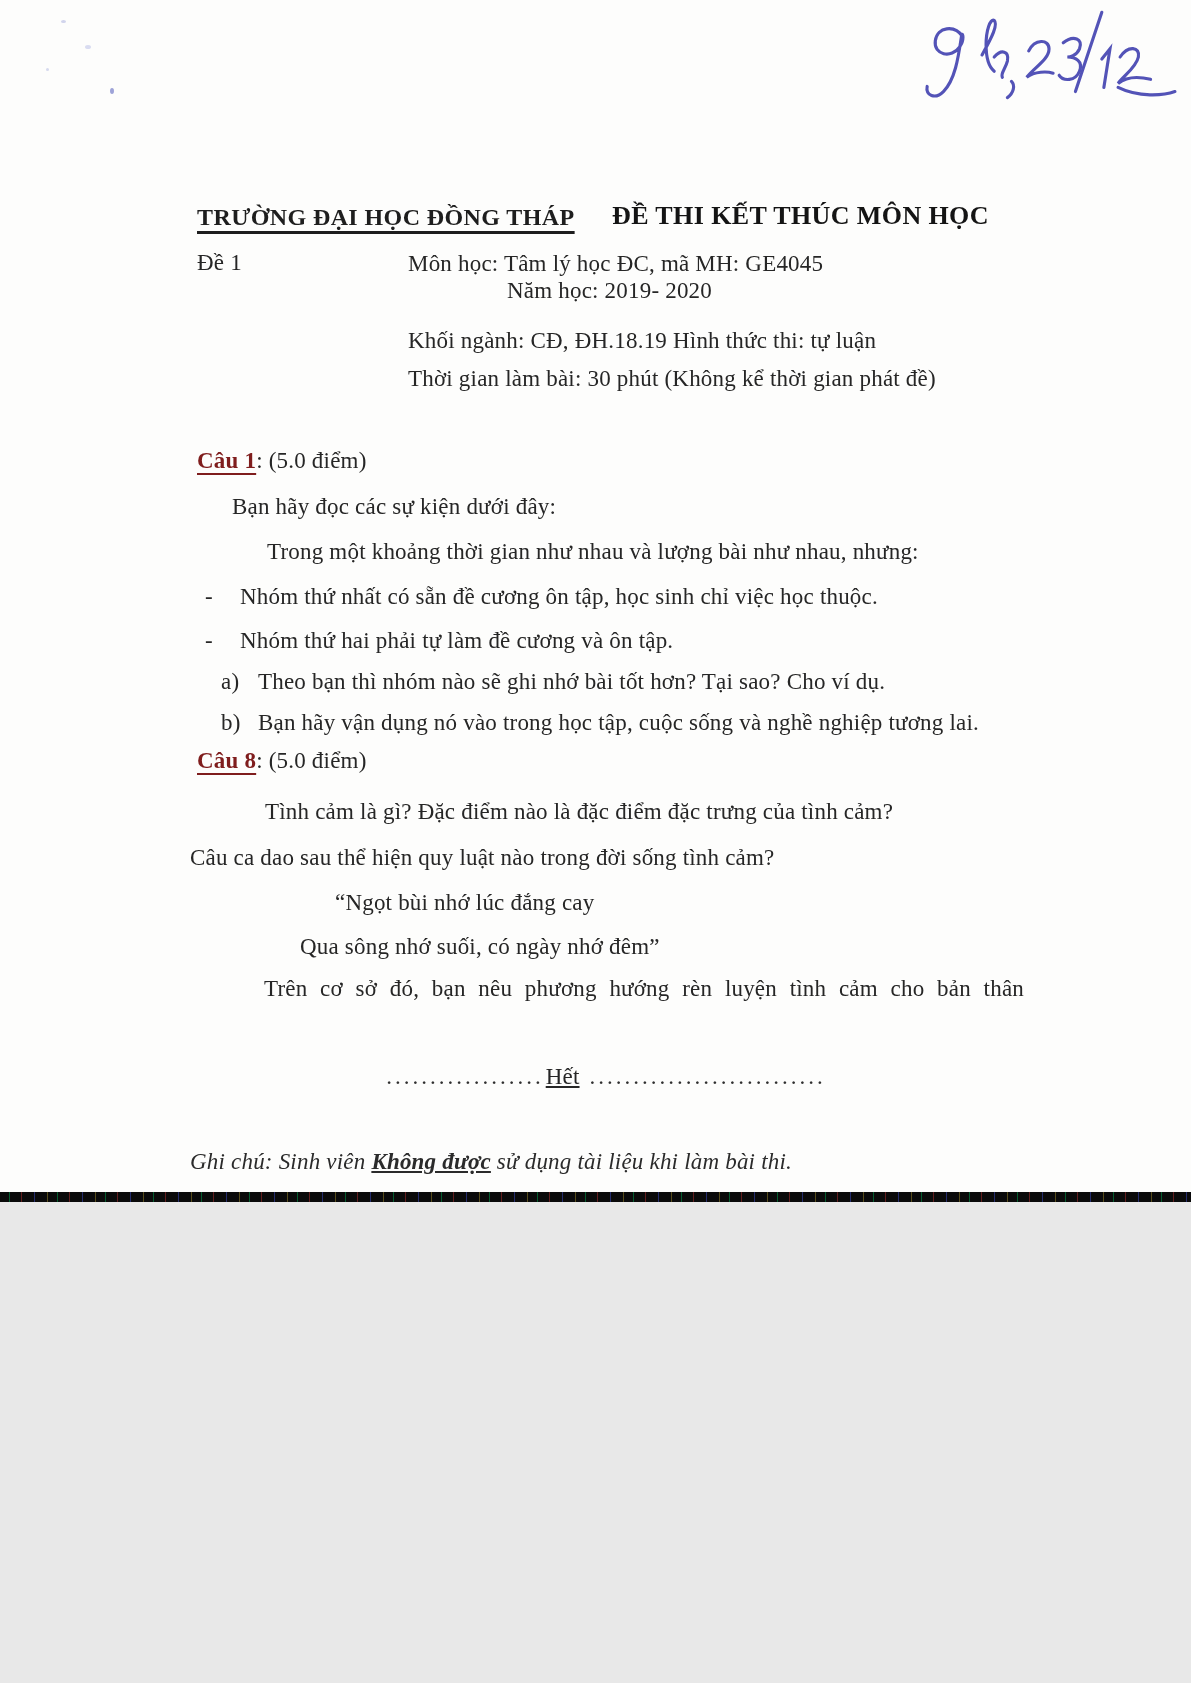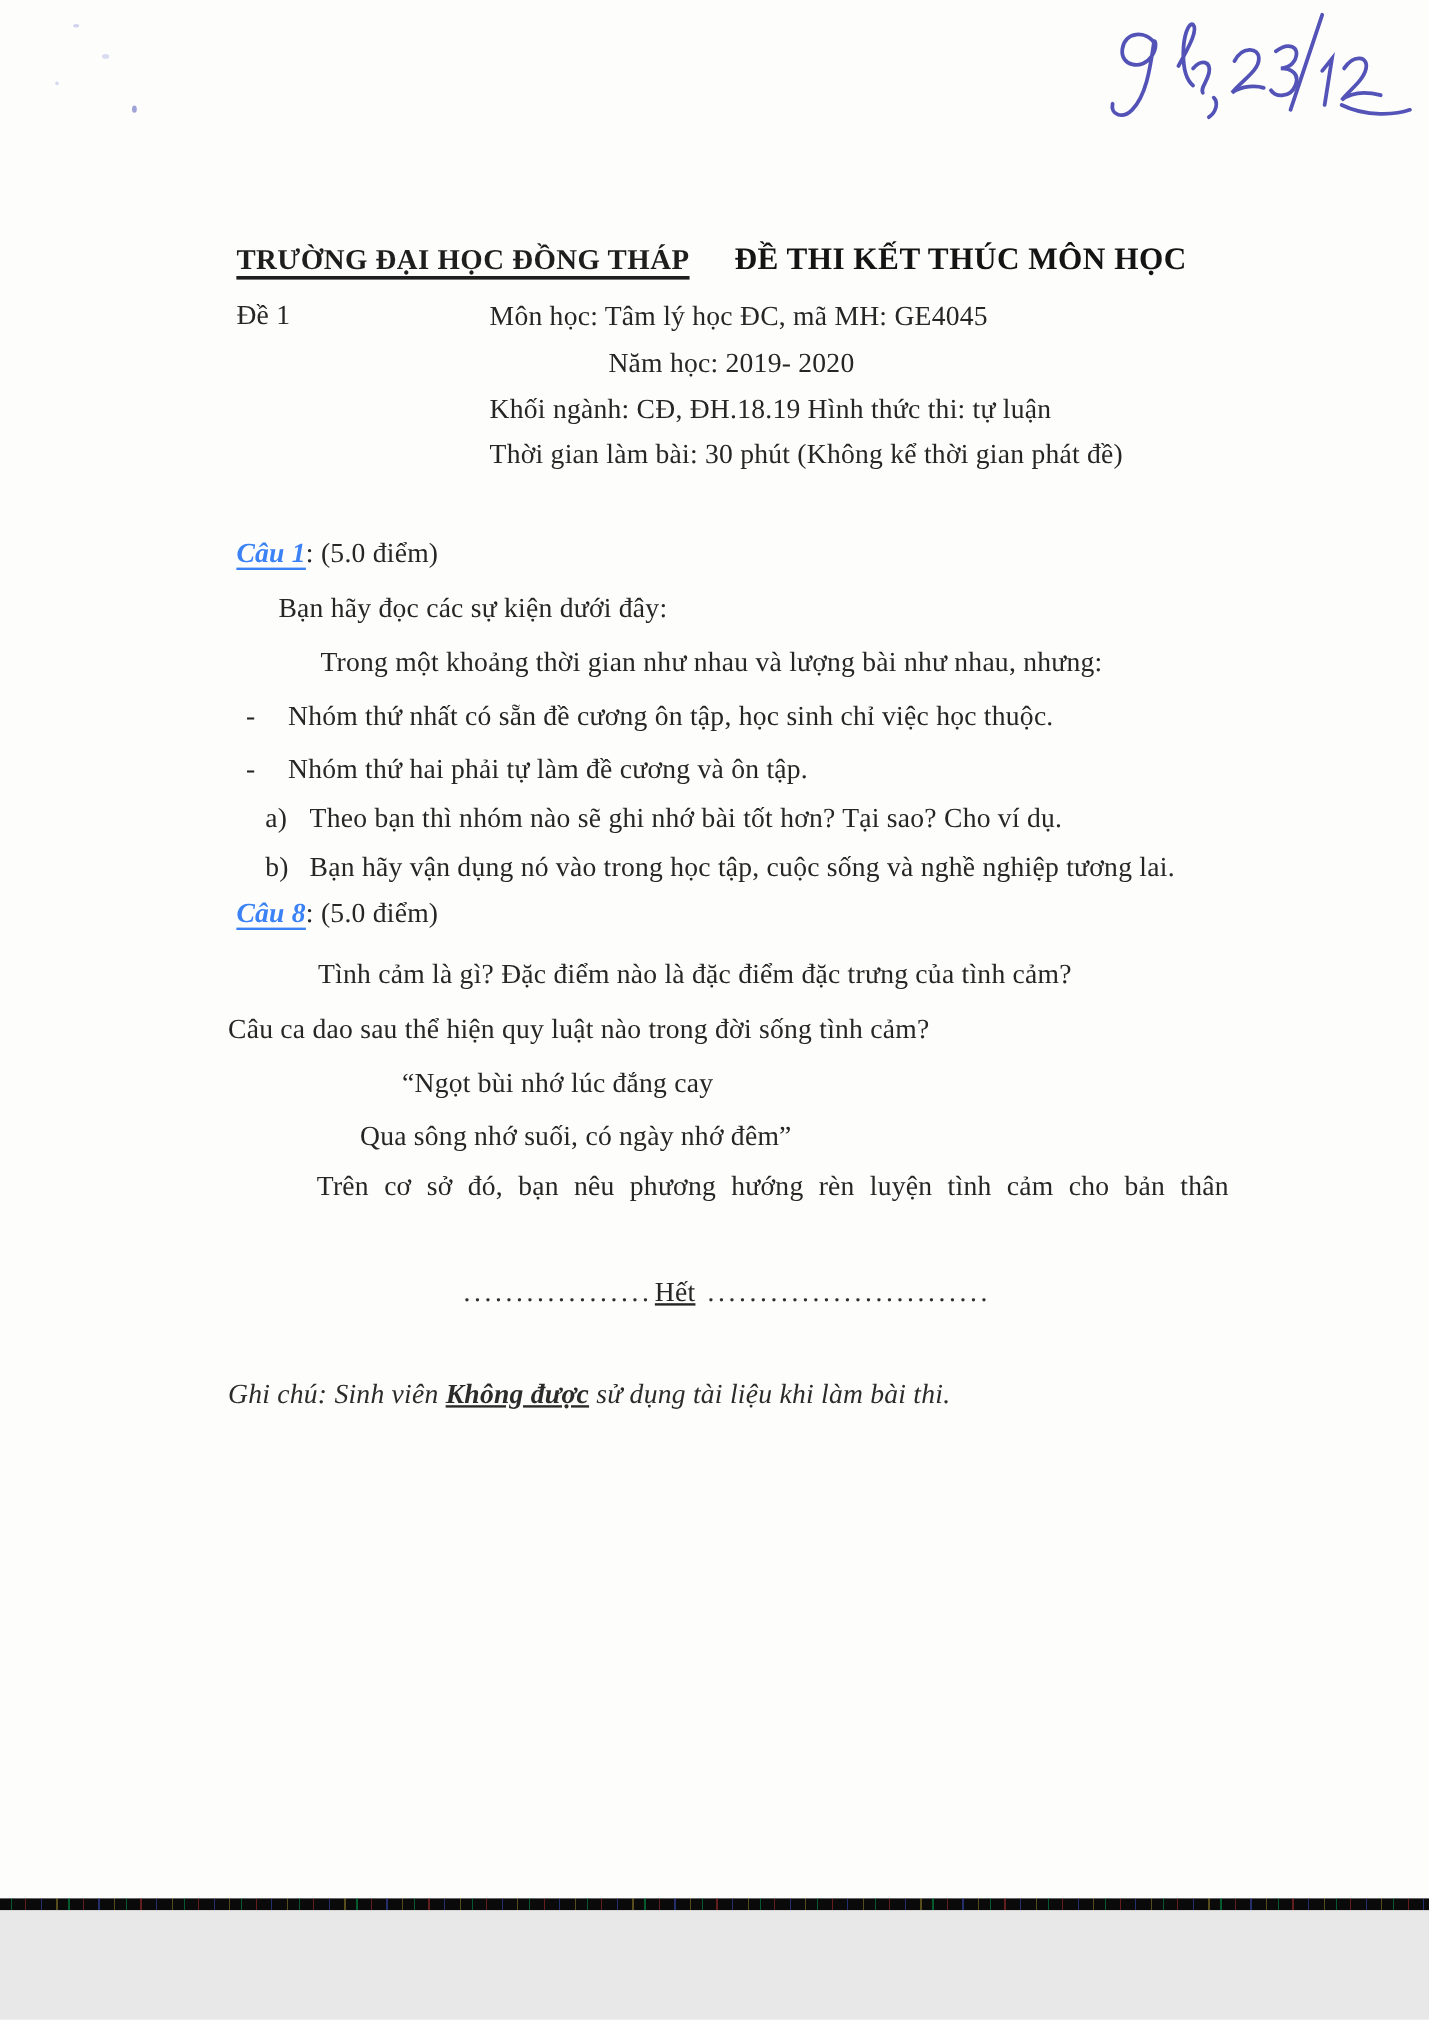--- a/index.html
+++ b/index.html
@@ -1,18 +1,18 @@
 <!DOCTYPE html>
 <html><head>
 <meta charset="utf-8">
 <style>
   html,body { margin:0; padding:0; background:#e8e8e8; }
   .page {
     position:relative;
-    width:1191px; height:1592px;
+    width:1191px; height:1202px;
     margin:0 auto;
     background:#fdfdfc;
     overflow:hidden;
     font-family:"Liberation Serif","DejaVu Serif",serif;
     color:#262626;
   }
   .abs { position:absolute; white-space:nowrap; }
   .txt { font-size:23px; line-height:30px; letter-spacing:.2px; }
 
   
@@ -23,31 +23,30 @@
     color:#1e1e1e;
   }
   .exam-title {
     left:612px; top:201px;
     font-size:26px; font-weight:bold; letter-spacing:.4px;
     color:#141414;
     text-align:right;
   }
   .exam-set   { left:197px; top:248px; }
   .hline1 { left:408px; top:249px; }
-  .hline2 { left:507px; top:288px; }
+  .hline2 { left:507px; top:276px; }
   .hline3 { left:408px; top:326px; }
   .hline4 { left:408px; top:364px; }
 
   
   .q-head { font-size:23px; }
   .q-label {
     font-weight:bold;
     text-decoration:underline; text-underline-offset:5px; text-decoration-thickness:2px;
-    color:#3b82f6;
-    font-style:italic;
+    color:#7f1d1d;
   }
   .q1-head { left:197px; top:446px; }
   .q2-head { left:197px; top:746px; }
 
   .q1-intro    { left:232px; top:492px; }
   .q1-scenario { left:267px; top:537px; }
 
   .bullet { left:205px; display:flex; }
   .bullet-1 { top:582px; }
   .bullet-2 { top:626px; }

